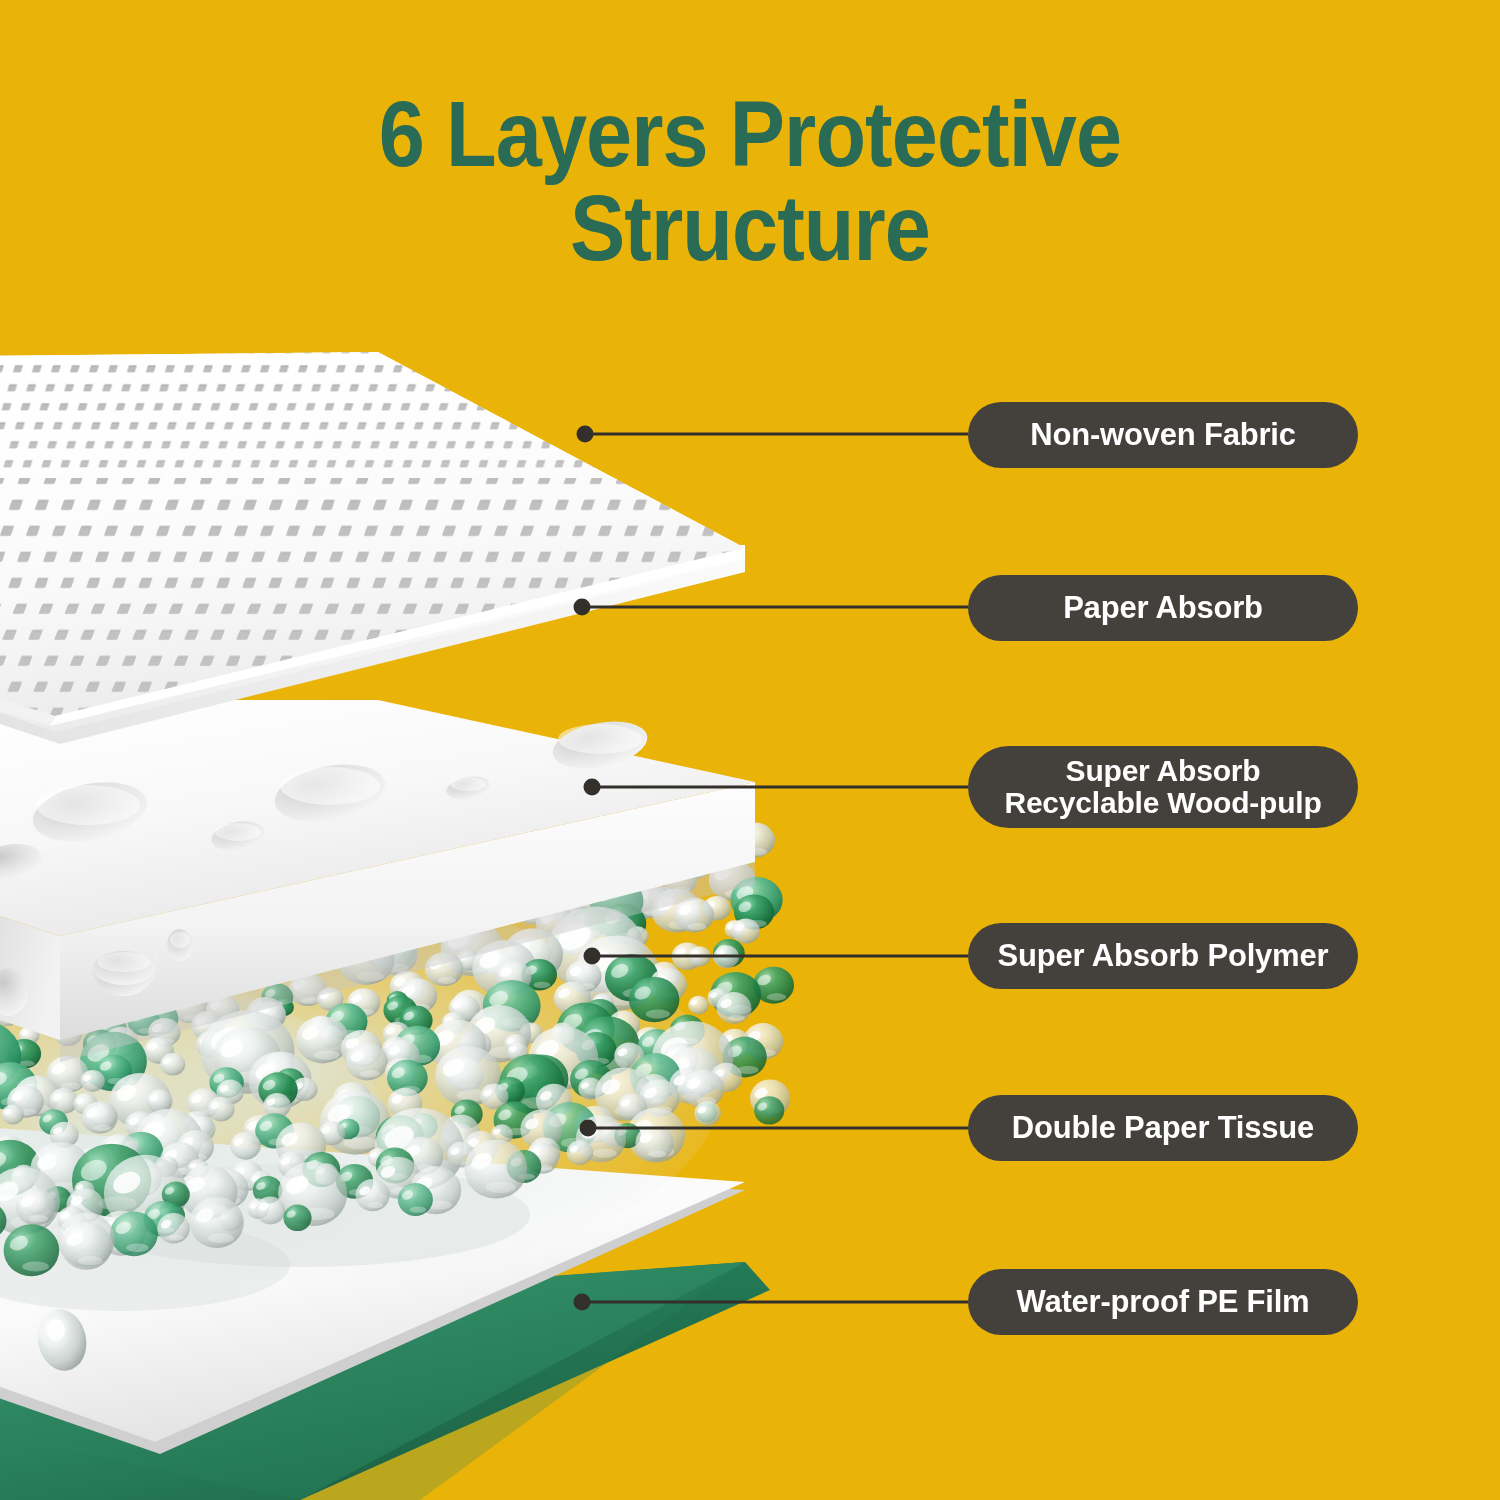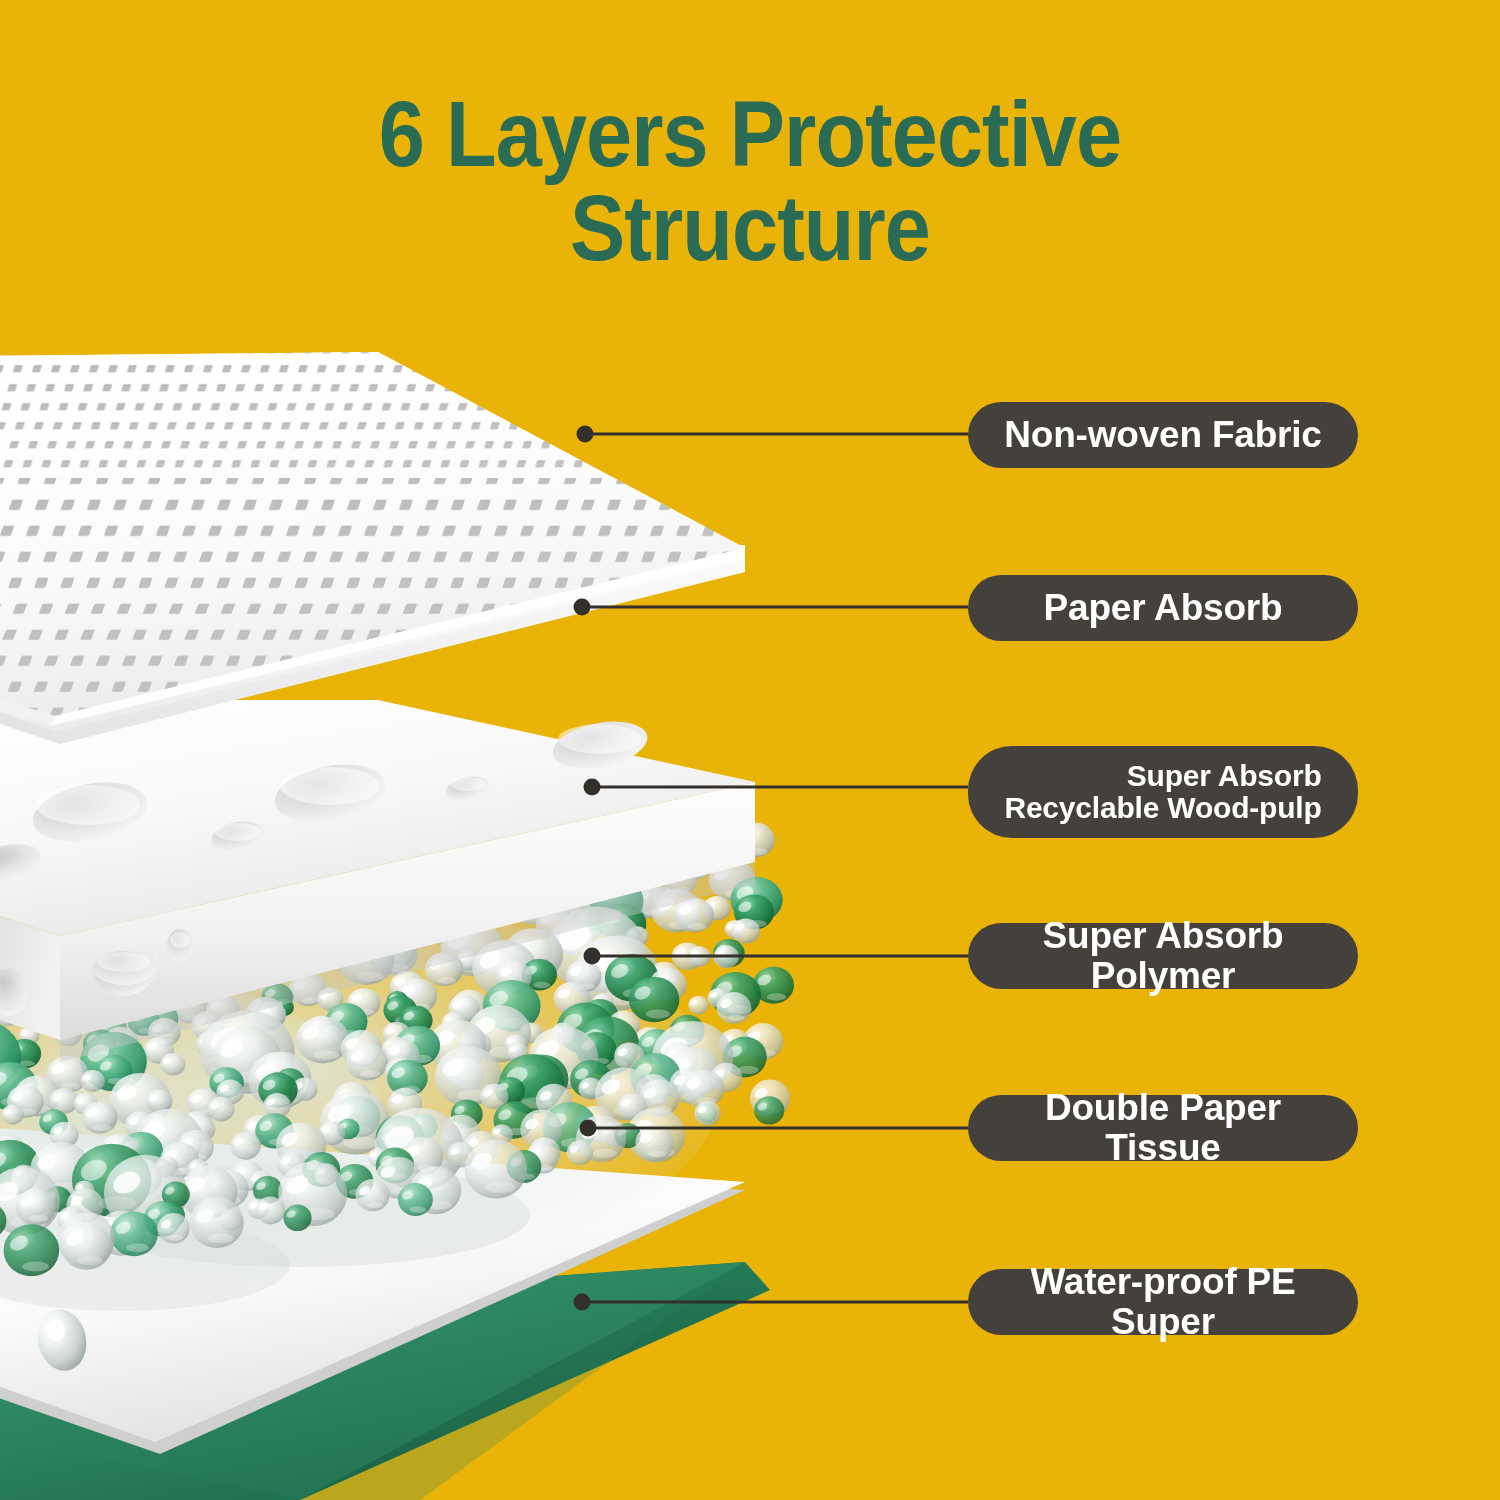--- a/index.html
+++ b/index.html
@@ -45,21 +45,21 @@
   }
 
   
   .pill {
     position: absolute;
     background: #44403c;
     border-radius: 44px;
     color: #ffffff;
     font-family: "Liberation Sans", sans-serif;
     font-weight: bold;
-    font-size: 37px;
+    font-size: 31px;
     line-height: 1.08;
     display: flex;
     align-items: center;
     justify-content: center;
     text-align: center;
     box-sizing: border-box;
     padding: 6px 18px;
     white-space: pre-line;
     letter-spacing: -0.2px;
   }
@@ -1678,20 +1678,20 @@
         <circle cx="582" cy="1302" r="8.5" fill="#332f2a"></circle>
       </g>
   </svg>
 
   <div id="title">6 Layers Protective
 Structure</div>
 
   <div id="pills">
       <div class="pill" style="left: 968px; top: 402px; width: 390px; height: 66px; background: rgb(68, 64, 60); color: rgb(255, 255, 255);">Non-woven Fabric</div>
       <div class="pill" style="left: 968px; top: 575px; width: 390px; height: 66px; background: rgb(68, 64, 60); color: rgb(255, 255, 255);">Paper Absorb</div>
-      <div class="pill" style="left: 968px; top: 746px; width: 390px; height: 92px; background: rgb(68, 64, 60); color: rgb(255, 255, 255); font-size: 30px; text-align: right;">Super Absorb
+      <div class="pill" style="left: 968px; top: 746px; width: 390px; height: 82px; background: rgb(68, 64, 60); color: rgb(255, 255, 255); font-size: 30px;">Super Absorb
 Recyclable Wood-pulp</div>
       <div class="pill" style="left: 968px; top: 923px; width: 390px; height: 66px; background: rgb(68, 64, 60); color: rgb(255, 255, 255);">Super Absorb Polymer</div>
       <div class="pill" style="left: 968px; top: 1095px; width: 390px; height: 66px; background: rgb(68, 64, 60); color: rgb(255, 255, 255);">Double Paper Tissue</div>
-      <div class="pill" style="left: 968px; top: 1269px; width: 390px; height: 66px; background: rgb(68, 64, 60); color: rgb(255, 255, 255);">Water-proof PE Super</div>
+      <div class="pill" style="left: 968px; top: 1269px; width: 390px; height: 66px; background: rgb(68, 64, 60); color: rgb(255, 255, 255);">Water-proof PE Film</div>
     </div>
 
 </div>
 
 </body></html>

